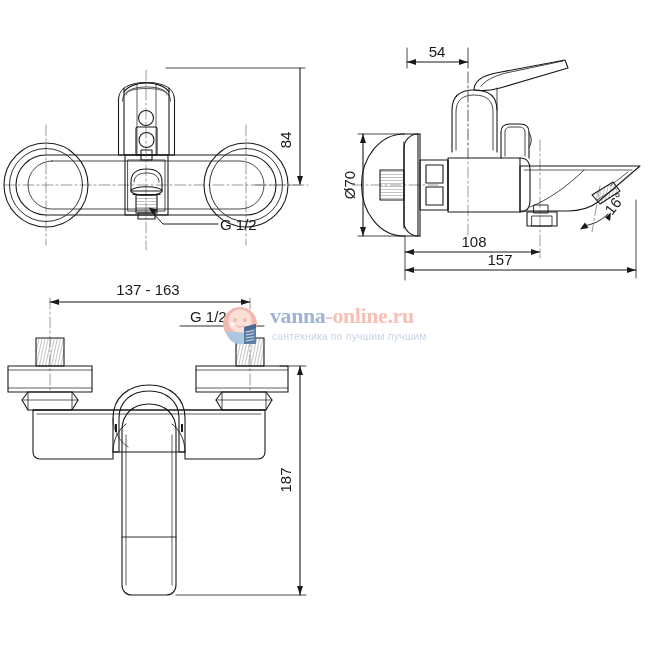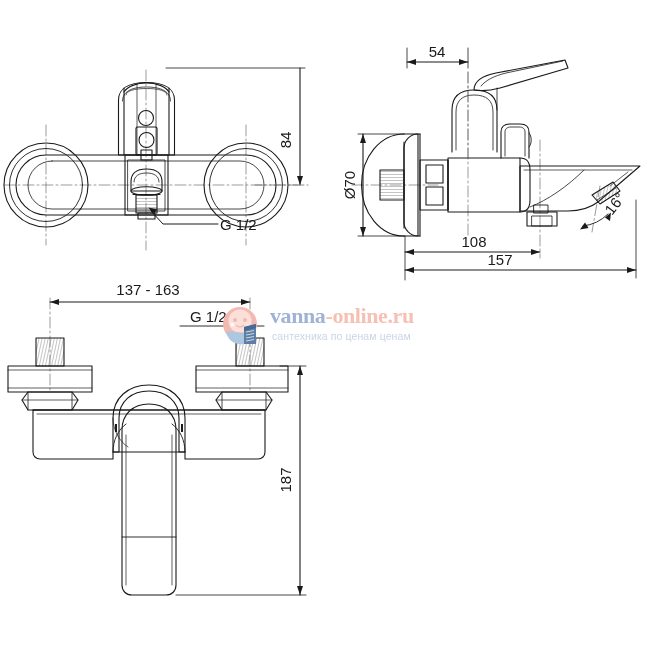--- a/index.html
+++ b/index.html
@@ -284,14 +284,14 @@
       <line x1="24" y1="27" x2="32" y2="25.5"></line>
       <line x1="24" y1="30" x2="32" y2="28.5"></line>
       <line x1="24" y1="33" x2="32" y2="31.5"></line>
       <line x1="24" y1="36" x2="32" y2="34.5"></line>
     </g>
     <path d="M9,18 L12,21 M12,18 L9,21" stroke="#ffffff" stroke-width="1.1"></path>
   </svg>
   <div class="wm-main">
     <span class="wm-v">vanna</span><span class="wm-o">-online.ru</span>
   </div>
-  <div class="wm-sub">сантехника по ценам ценам</div>
+  <div class="wm-sub">сантехника по лучшим лучшим</div>
 </div>
 
 </body></html>

